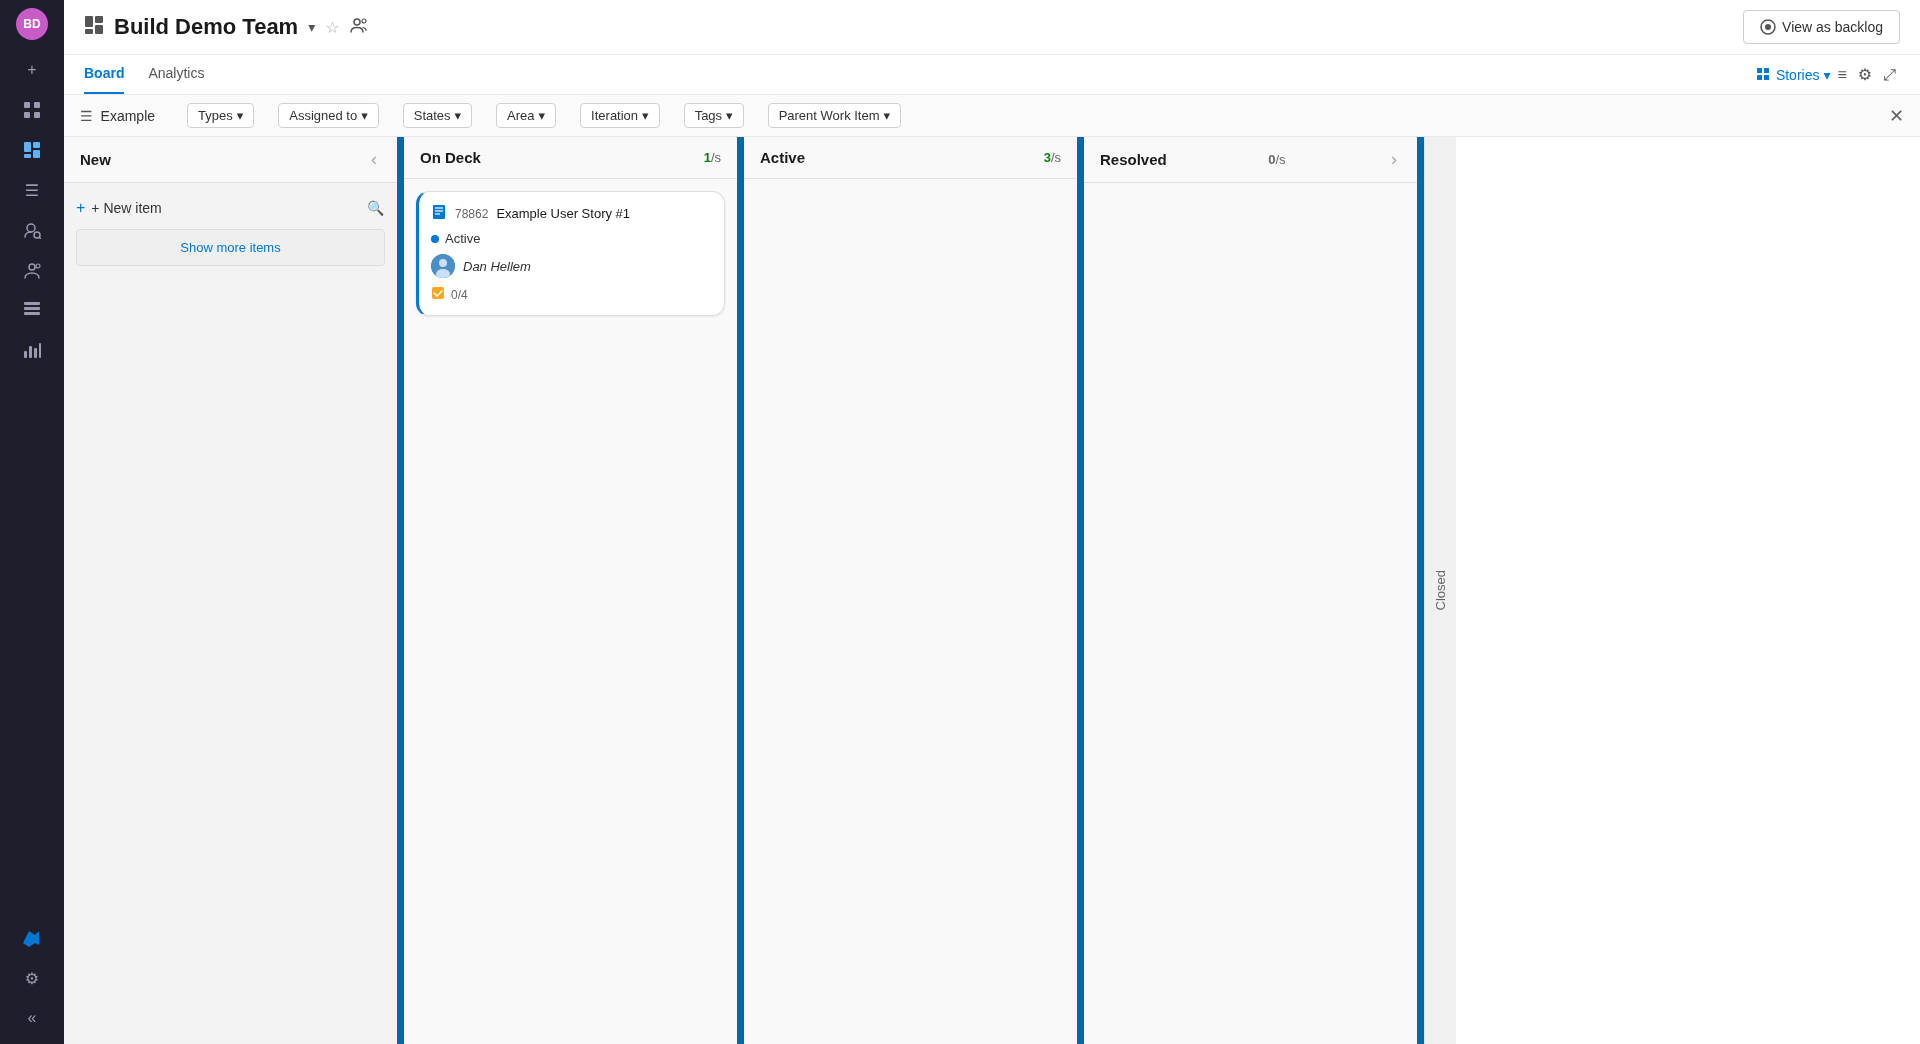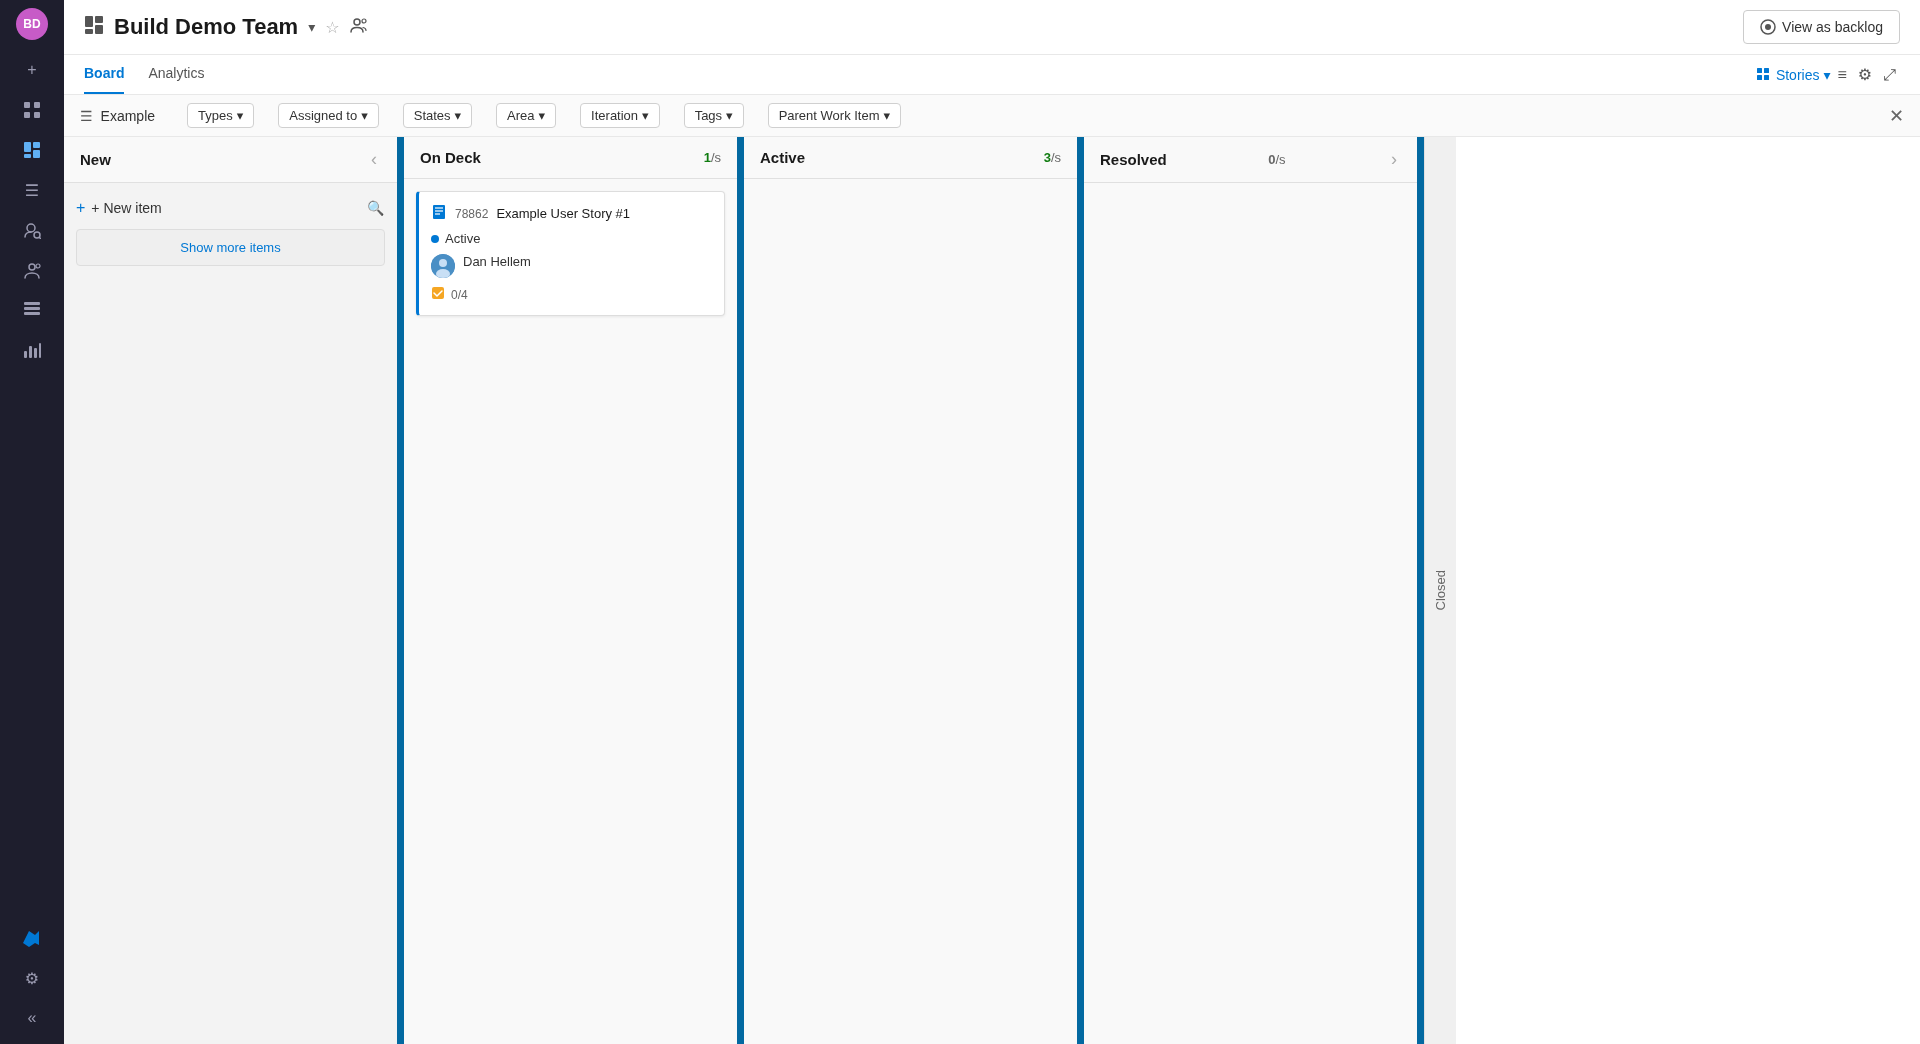--- a/index.html
+++ b/index.html
@@ -191,21 +191,21 @@
     }
     .search-icon-btn {
       background: none; border: none; cursor: pointer; color: #666; font-size: 14px; margin-left: auto;
     }
 
     
     .card {
       background: white;
       border: 1px solid #ddd;
       border-left: 3px solid #0078d4;
-      border-radius: 4px;
+      border-radius: 13px;
       padding: 12px;
       cursor: pointer;
       box-shadow: 0 1px 3px rgba(0,0,0,0.08);
     }
     .card-top {
       display: flex;
       align-items: center;
       gap: 8px;
       margin-bottom: 8px;
     }
@@ -216,22 +216,23 @@
       display: flex; align-items: center; gap: 6px;
       margin-bottom: 8px;
     }
     .status-dot {
       width: 8px; height: 8px;
       border-radius: 50%;
       background: #0078d4;
     }
     .status-text { font-size: 13px; color: #333; }
     .card-assignee {
-      display: flex; align-items: flex-start; gap: 8px;
+      display: flex; align-items: center; gap: 8px;
       margin-bottom: 8px;
+      font-style: italic;
     }
     .assignee-avatar {
       width: 24px; height: 24px;
       border-radius: 50%;
       background: #4a8fc5;
       display: flex; align-items: center; justify-content: center;
       color: white; font-size: 10px; font-weight: bold;
       overflow: hidden;
     }
     .assignee-name { font-size: 13px; color: #333; }

